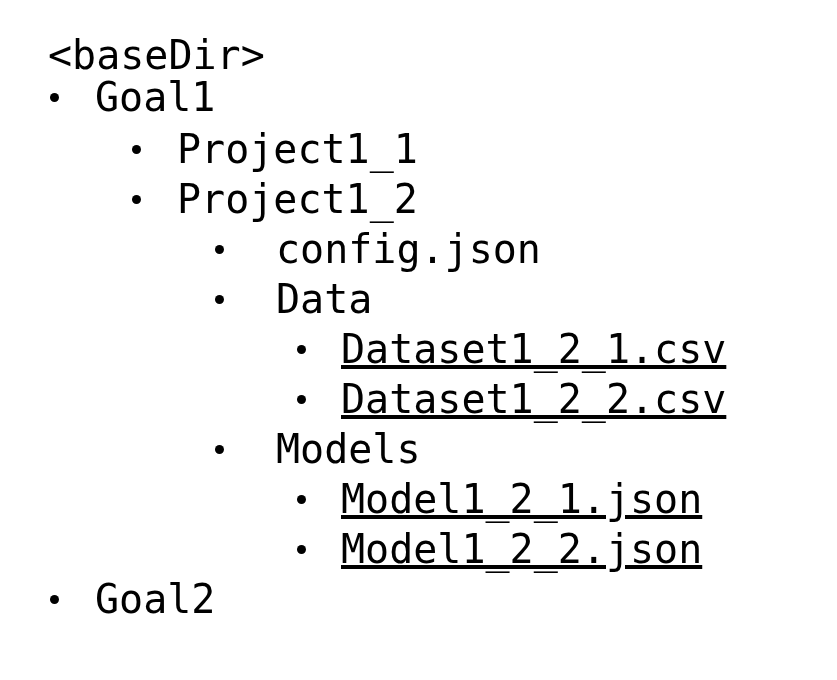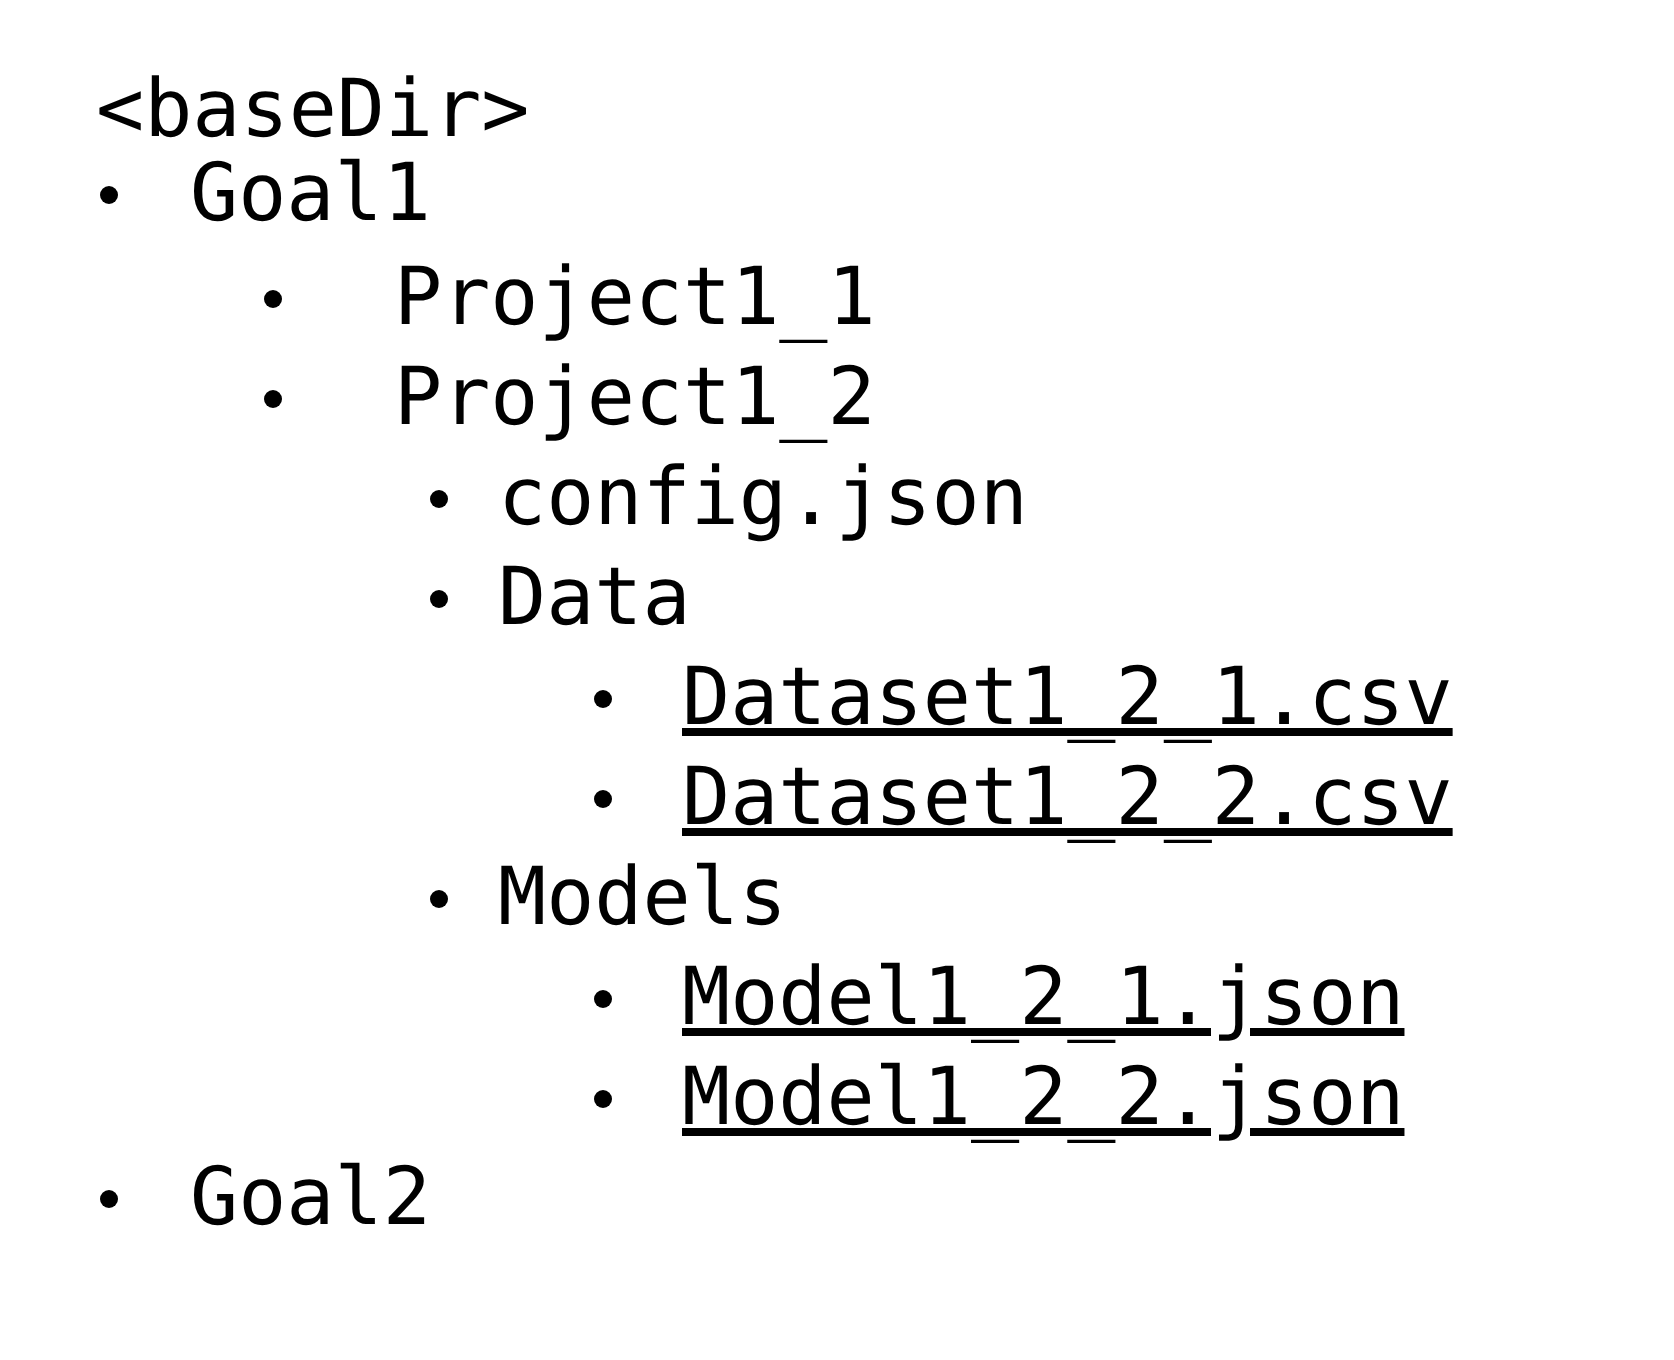--- a/index.html
+++ b/index.html
@@ -57,24 +57,24 @@
     color: #000000;
   }
 
   
   .lvl-0 .line-label { left: 48px; }
 
   .lvl-1 .bullet     { left: 50px; }
   .lvl-1 .line-label { left: 95px; }
 
   .lvl-2 .bullet     { left: 132px; }
-  .lvl-2 .line-label { left: 177px; margin-left: 20px; }
+  .lvl-2 .line-label { left: 177px; }
 
   .lvl-3 .bullet     { left: 215px; }
-  .lvl-3 .line-label { left: 249px; }
+  .lvl-3 .line-label { left: 276px; }
 
   .lvl-4 .bullet     { left: 297px; }
   .lvl-4 .line-label { left: 341px; text-decoration: underline; }
 </style>
 </head>
 <body>
 
 <div id="tree-root">
     <div class="tree-line lvl-0" style="top: 30px;"><span class="line-label">&lt;baseDir&gt;</span></div>
     <div class="tree-line lvl-1" style="top: 72px;"><span class="bullet"></span><span class="line-label">Goal1</span></div>

